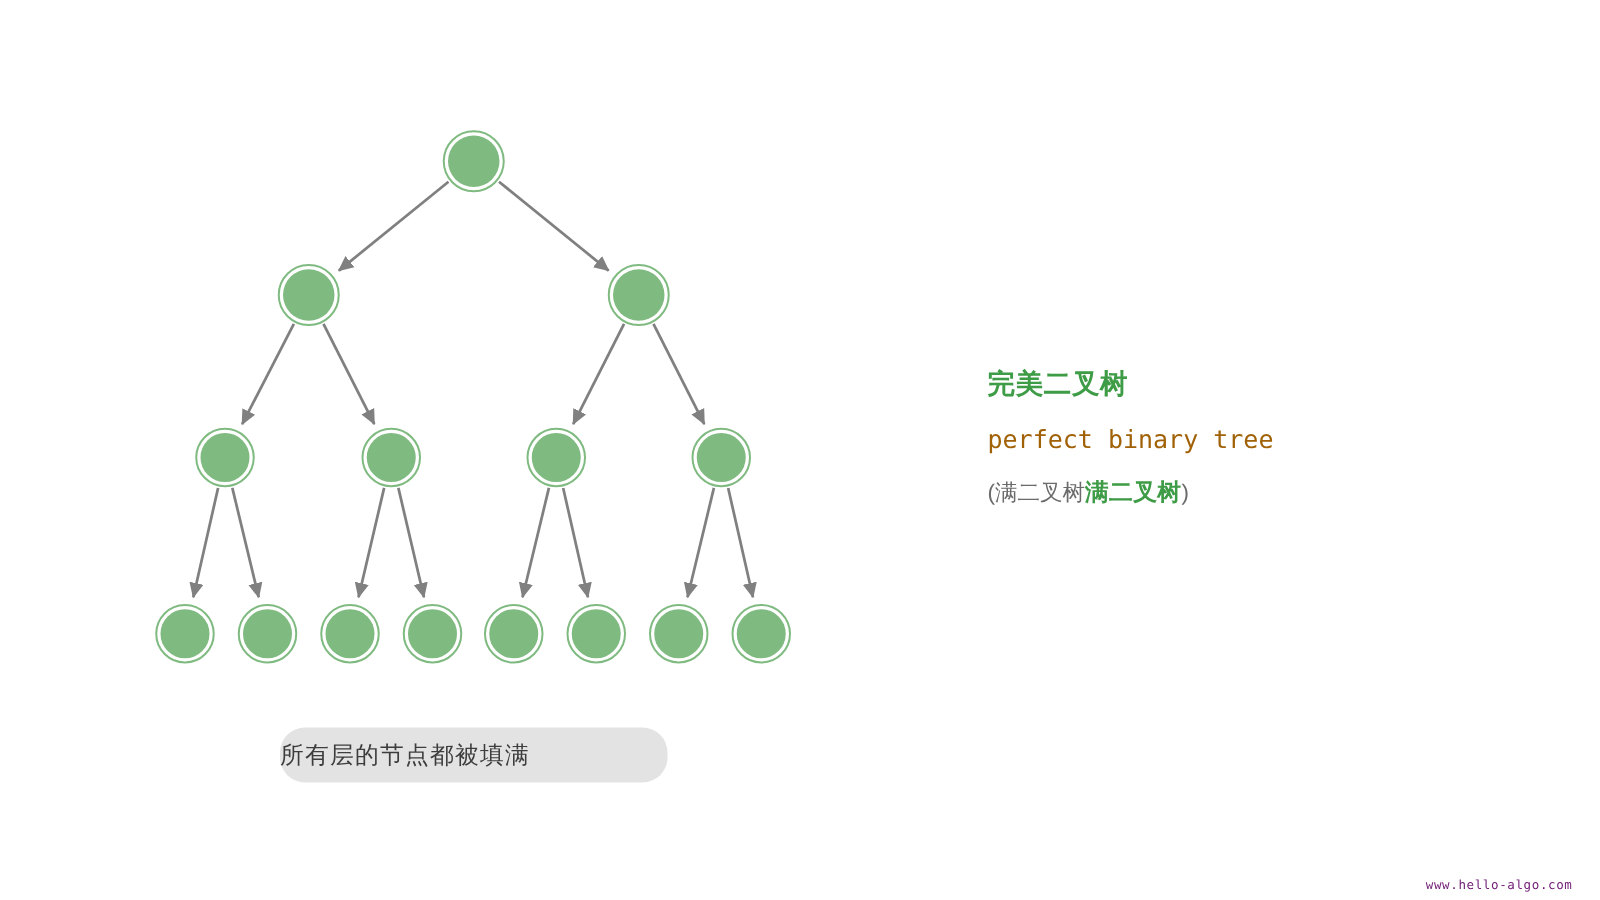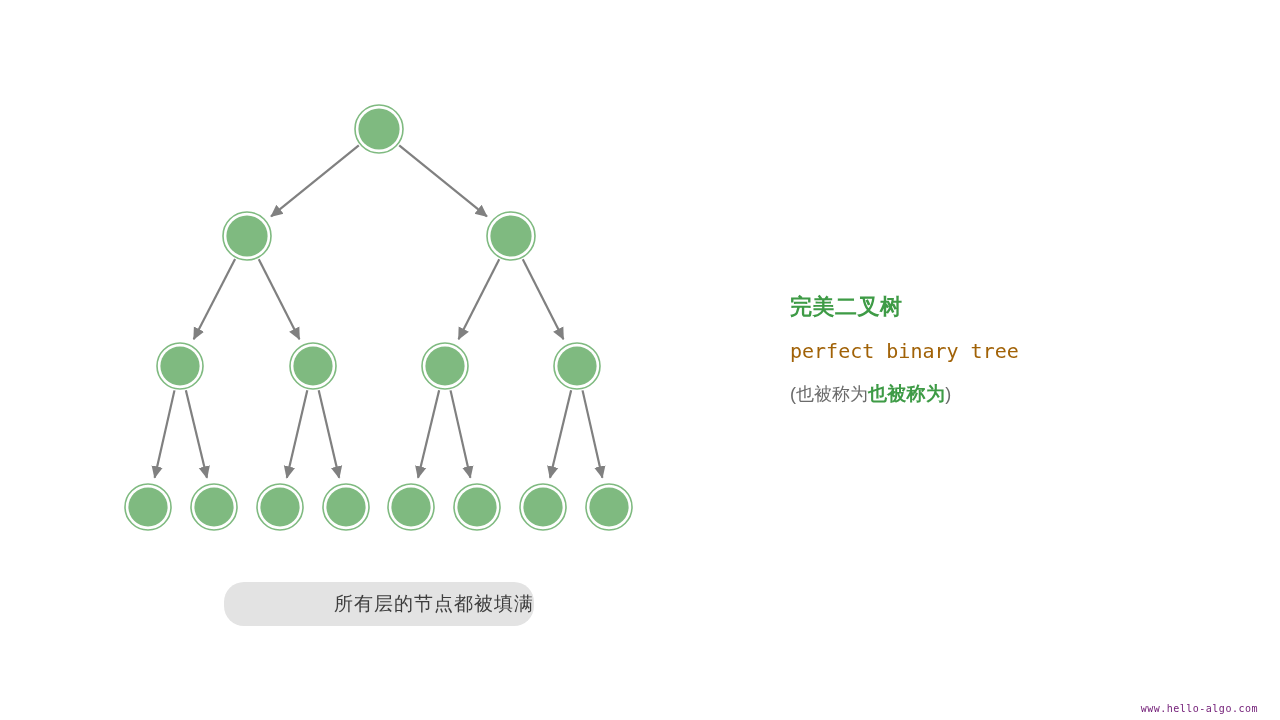--- a/index.html
+++ b/index.html
@@ -84,21 +84,21 @@
   #caption-badge {
     position: absolute;
     left: 224px;
     top: 582px;
     width: 310px;
     height: 44px;
     border-radius: 20px;
     background: #E3E3E3;
     display: flex;
     align-items: center;
-    justify-content: flex-end;
+    justify-content: flex-start;
   }
   #caption-badge .caption-text {
     font-family: "Liberation Sans", sans-serif;
     font-size: 19px;
     color: #3d3d3d;
     letter-spacing: 1px;
     white-space: nowrap;
   }
 
   
@@ -200,21 +200,21 @@
         <g>
           <circle cx="609" cy="507" r="23" fill="#ffffff" stroke="#7FBA80" stroke-width="1.6"></circle>
           <circle cx="609" cy="507" r="19.6" fill="#7FBA80"></circle>
         </g>
       </g>
   </svg>
 
   <div id="legend">
     <div class="title-zh">完美二叉树</div>
     <div class="title-en">perfect binary tree</div>
-    <div class="alias-line"><span class="alias-plain">(也被称为</span><span class="alias-strong">也被称为</span><span class="paren">)</span></div>
+    <div class="alias-line"><span class="alias-plain">(满二叉树</span><span class="alias-strong">满二叉树</span><span class="paren">)</span></div>
   </div>
 
   <div id="caption-badge">
     <span class="caption-text">所有层的节点都被填满</span>
   </div>
 
   <div id="watermark">www.hello-algo.com</div>
 
 </div>
 

